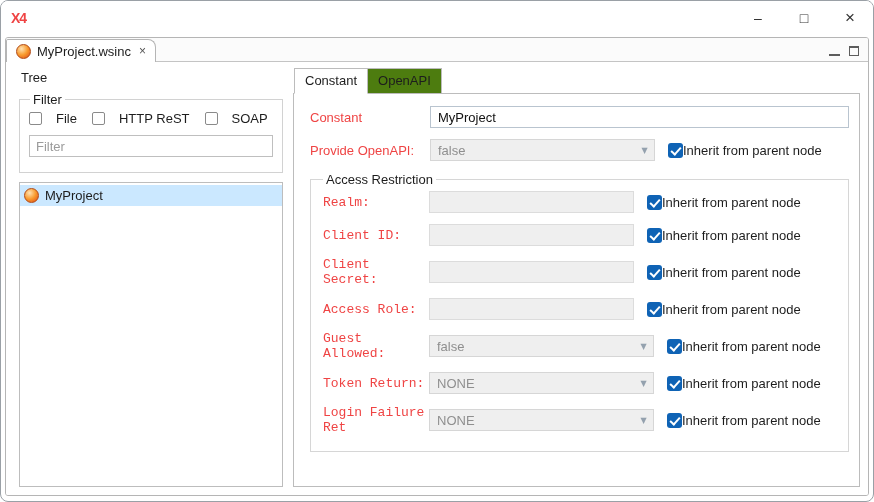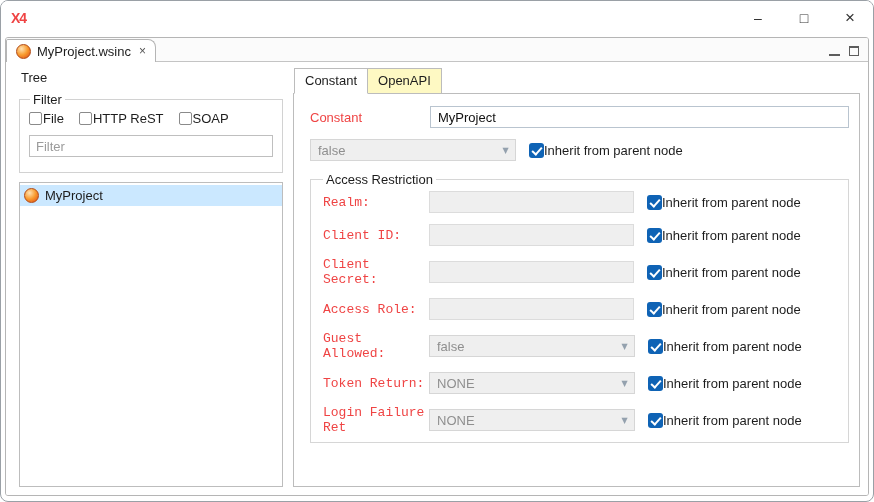--- a/index.html
+++ b/index.html
@@ -73,21 +73,21 @@
   .left-panel {
     width: 283px; flex: none;
     display: flex; flex-direction: column;
     padding: 6px 6px 8px 13px;
   }
   .panel-title { margin: 2px 0 7px 2px; }
   fieldset { border: 1px solid #d2d2d2; }
   .filter-group { padding: 1px 9px 15px 9px; margin-bottom: 9px; flex: none; }
   .filter-group legend { padding: 0 3px; margin-left: 1px; font-size: 13px; }
   .checkbox-row { display: flex; gap: 15px; align-items: center; margin: 3px 0 9px 0; }
-  .plain-check { display: flex; gap: 1px; align-items: center; cursor: pointer; }
+  .plain-check { display: flex; gap: 14px; align-items: center; cursor: pointer; }
   .cb-empty {
     width: 13px; height: 13px; flex: none;
     background: #fff; border: 1px solid #8a8a8a; border-radius: 2px;
   }
   .filter-input {
     width: 100%; height: 22px;
     border: 1px solid #bfbfbf; padding: 0 6px;
     font-family: inherit; font-size: 13px; color: #1d1d1d;
   }
   .filter-input::placeholder { color: #9b9b9b; }
@@ -99,21 +99,21 @@
   .tree-item {
     display: flex; align-items: center; gap: 6px;
     height: 21px; padding: 0 0 0 4px; cursor: pointer;
   }
   .tree-item.selected { background: #cbe8ff; }
   
   .right-panel { flex: 1; display: flex; flex-direction: column; padding: 6px 8px 8px 4px; }
   .form-tabs { display: flex; margin-left: 1px; position: relative; z-index: 2; }
   .form-tab {
     padding: 4px 10px 5px 10px;
-    border: 1px solid #bcbcbc; background: #fef9c3;
+    border: 1px solid #bcbcbc; background: #4d7c0f;
     margin-bottom: -1px; cursor: pointer;
   }
   .form-tab + .form-tab { border-left: none; }
   .form-tab.active { background: #ffffff; border-bottom: 1px solid #ffffff; }
   .form-body {
     flex: 1; border: 1px solid #bcbcbc; background: #ffffff;
     padding: 12px 8px 10px 16px; overflow: hidden;
   }
   .form-row { display: flex; align-items: center; margin-bottom: 11px; }
   .flabel { width: 120px; flex: none; color: #ef4444; }
@@ -121,21 +121,21 @@
     flex: 1; height: 22px; margin-right: 2px;
     border: 1px solid #b9c4cf; padding: 0 7px;
     font-family: inherit; font-size: 13px; color: #111;
     background: #ffffff;
   }
   .text-input-disabled {
     width: 205px; height: 22px; flex: none;
     background: #efefef; border: 1px solid #dcdcdc;
   }
   .dropdown {
-    width: 206px; height: 22px; flex: none;
+    width: 225px; height: 22px; flex: none;
     background: #efefef; border: 1px solid #d6d6d6;
     display: flex; align-items: center;
     padding-left: 7px; color: #8f8f8f; cursor: default;
   }
   .dd-arrow {
     margin-left: auto; width: 19px; align-self: stretch;
     display: flex; align-items: center; justify-content: center;
     font-family: "DejaVu Sans", sans-serif;
     font-size: 8px; color: #94a1ae;
   }
@@ -143,21 +143,21 @@
   .cb-checked {
     position: relative; width: 15px; height: 15px; flex: none;
     background: #0f63b5; border-radius: 3px;
   }
   .cb-checked::after {
     content: ""; position: absolute; left: 5px; top: 2px;
     width: 4px; height: 8px;
     border: solid #ffffff; border-width: 0 2px 2px 0;
     transform: rotate(42deg);
   }
-  .access-group { margin: 0 2px 0 0; padding: 4px 0 1px 12px; border: 1px solid #d6d6d6; }
+  .access-group { margin: 0 2px 0 0; padding: 4px 0 10px 12px; border: 1px solid #d6d6d6; }
   .access-group legend { padding: 0 3px; margin-left: 0; }
   .access-group .flabel { width: 106px; font-family: Liberation Mono, monospace; }
   .access-group .form-row { margin-bottom: 11px; }
   .access-group .form-row:last-child { margin-bottom: 6px; }
 </style>
 </head>
 <body>
 
 <div class="window">
 
@@ -223,20 +223,21 @@
         </div>
 
         <div class="form-body">
 
           <div class="form-row">
             <label class="flabel">Constant</label>
             <input class="wide-input" type="text" value="MyProject" style="">
           </div>
 
           <div class="form-row">
+            <label class="flabel">Provide OpenAPI:</label>
             <div class="dropdown">
               <span class="dd-value">false</span>
               <span class="dd-arrow">▼</span>
             </div>
             <label class="inherit">
               <span class="cb-checked"></span>
               <span>Inherit from parent node</span>
             </label>
           </div>
 

